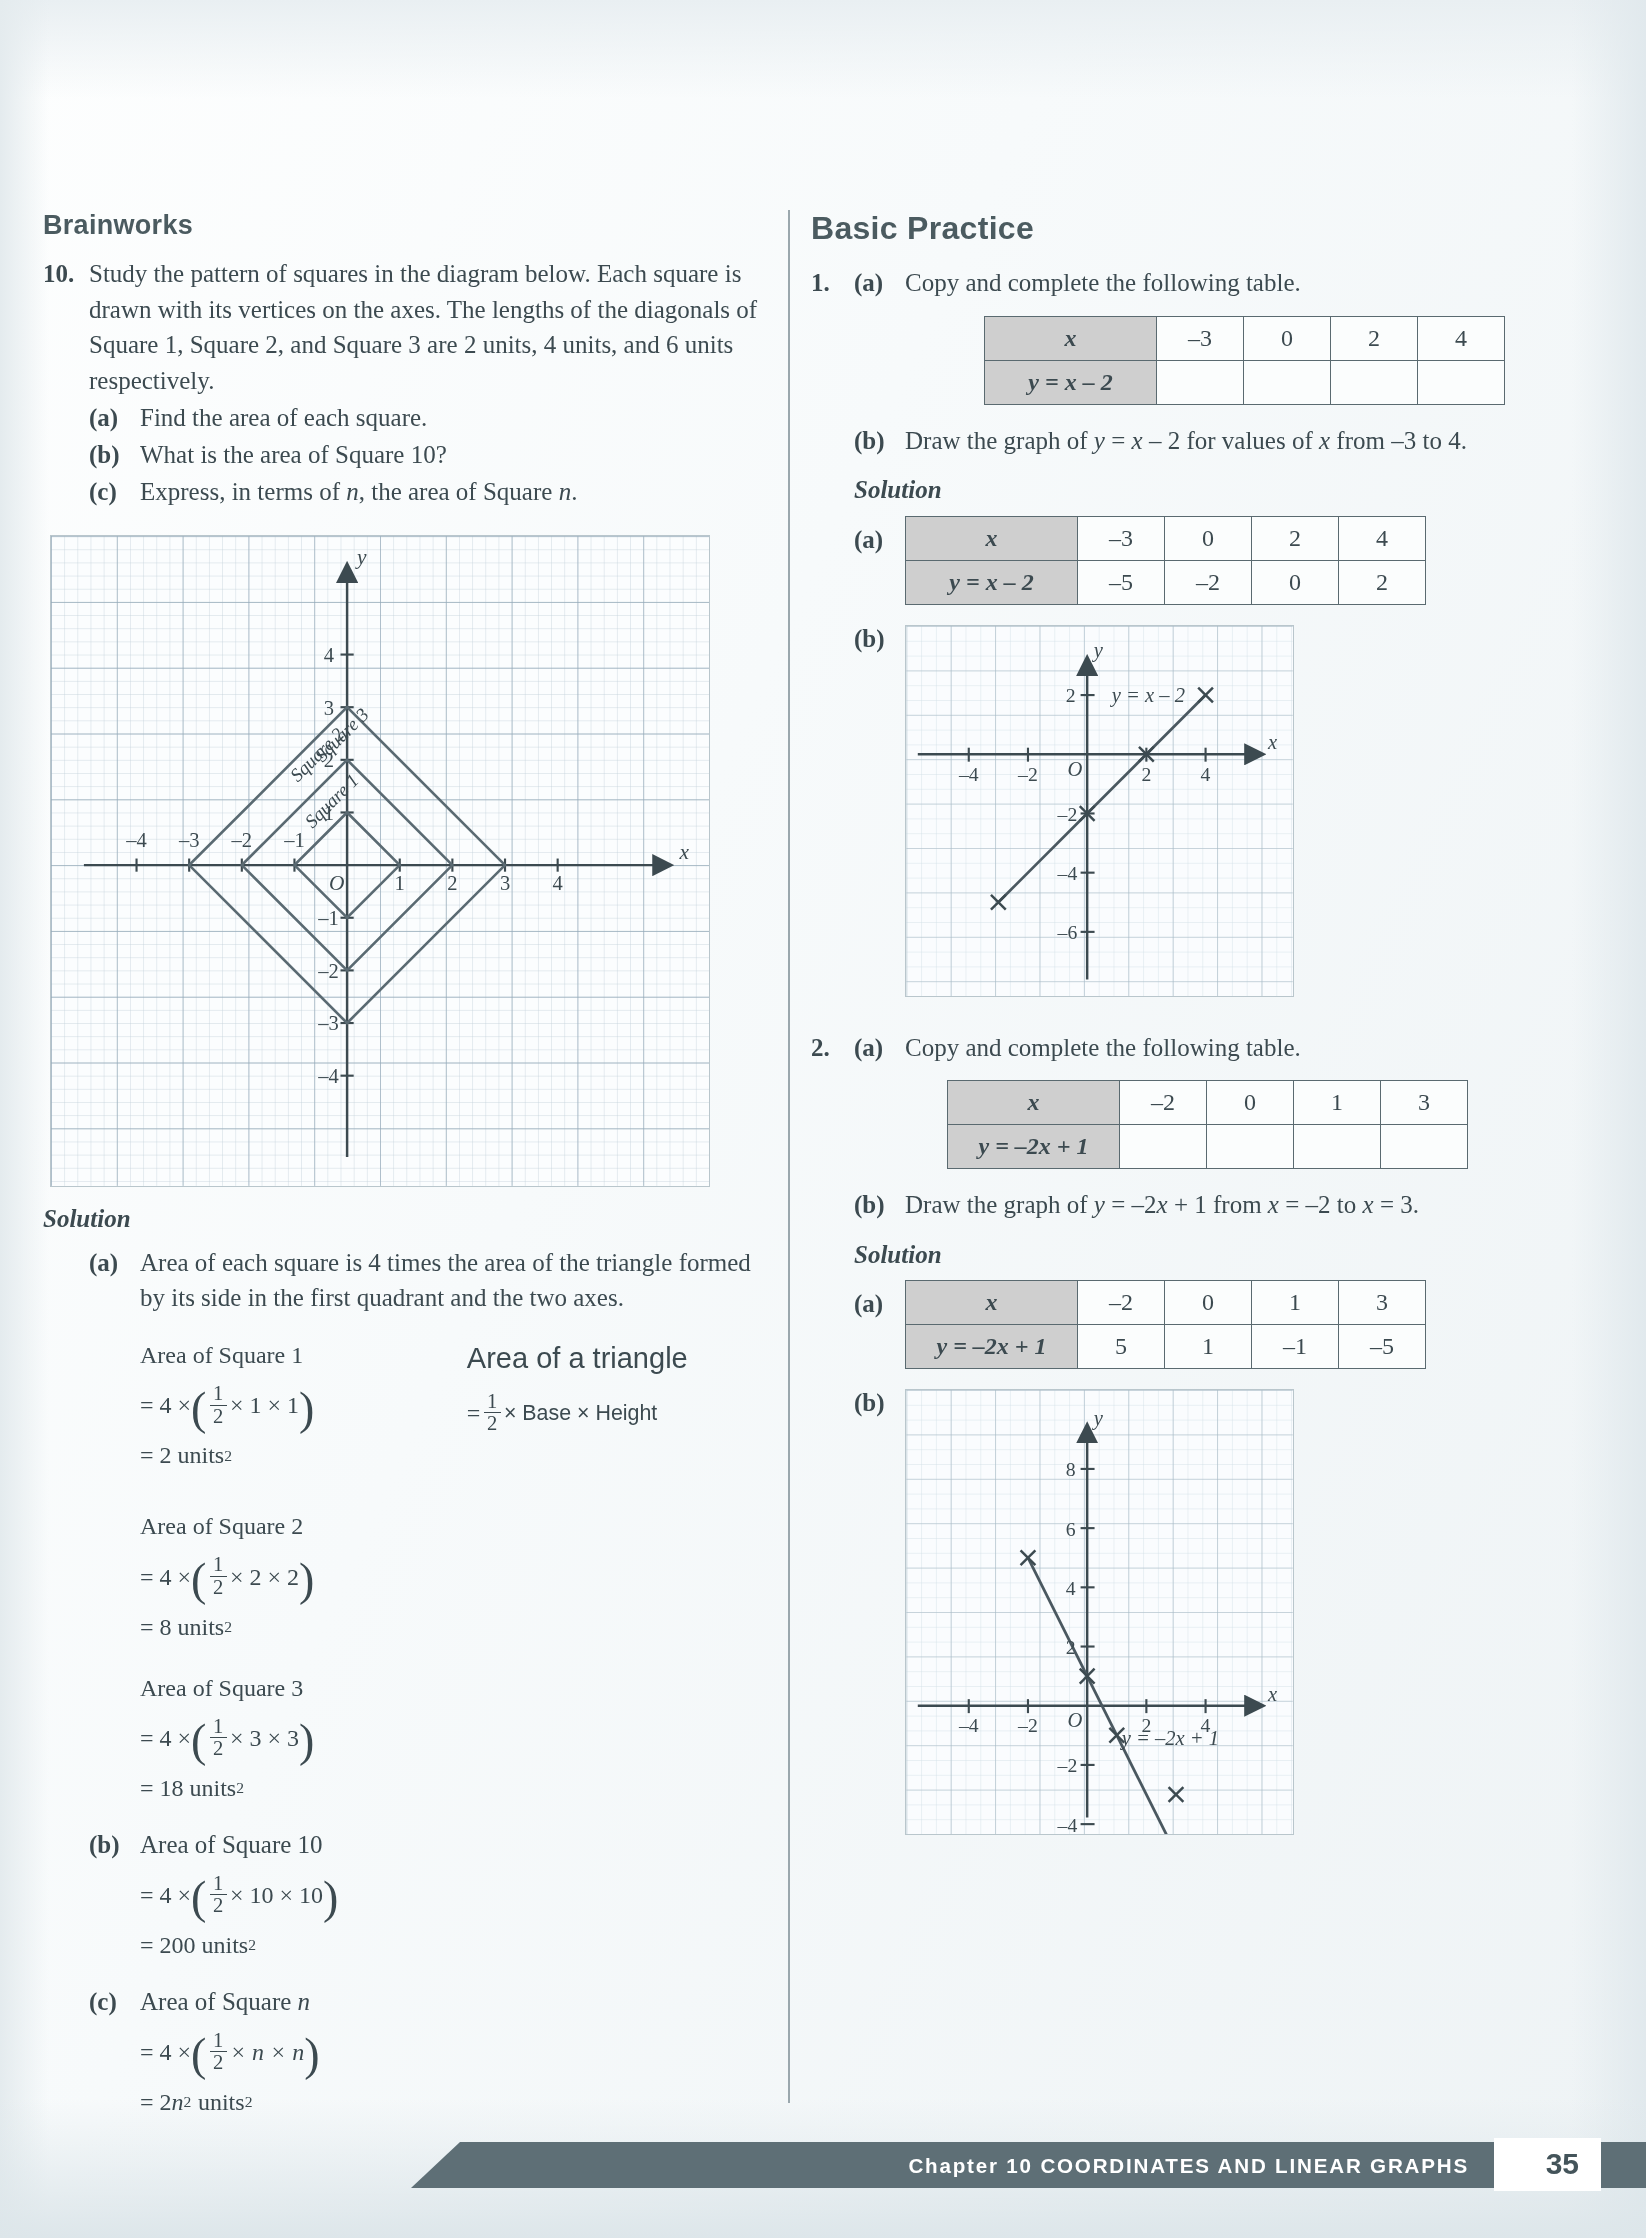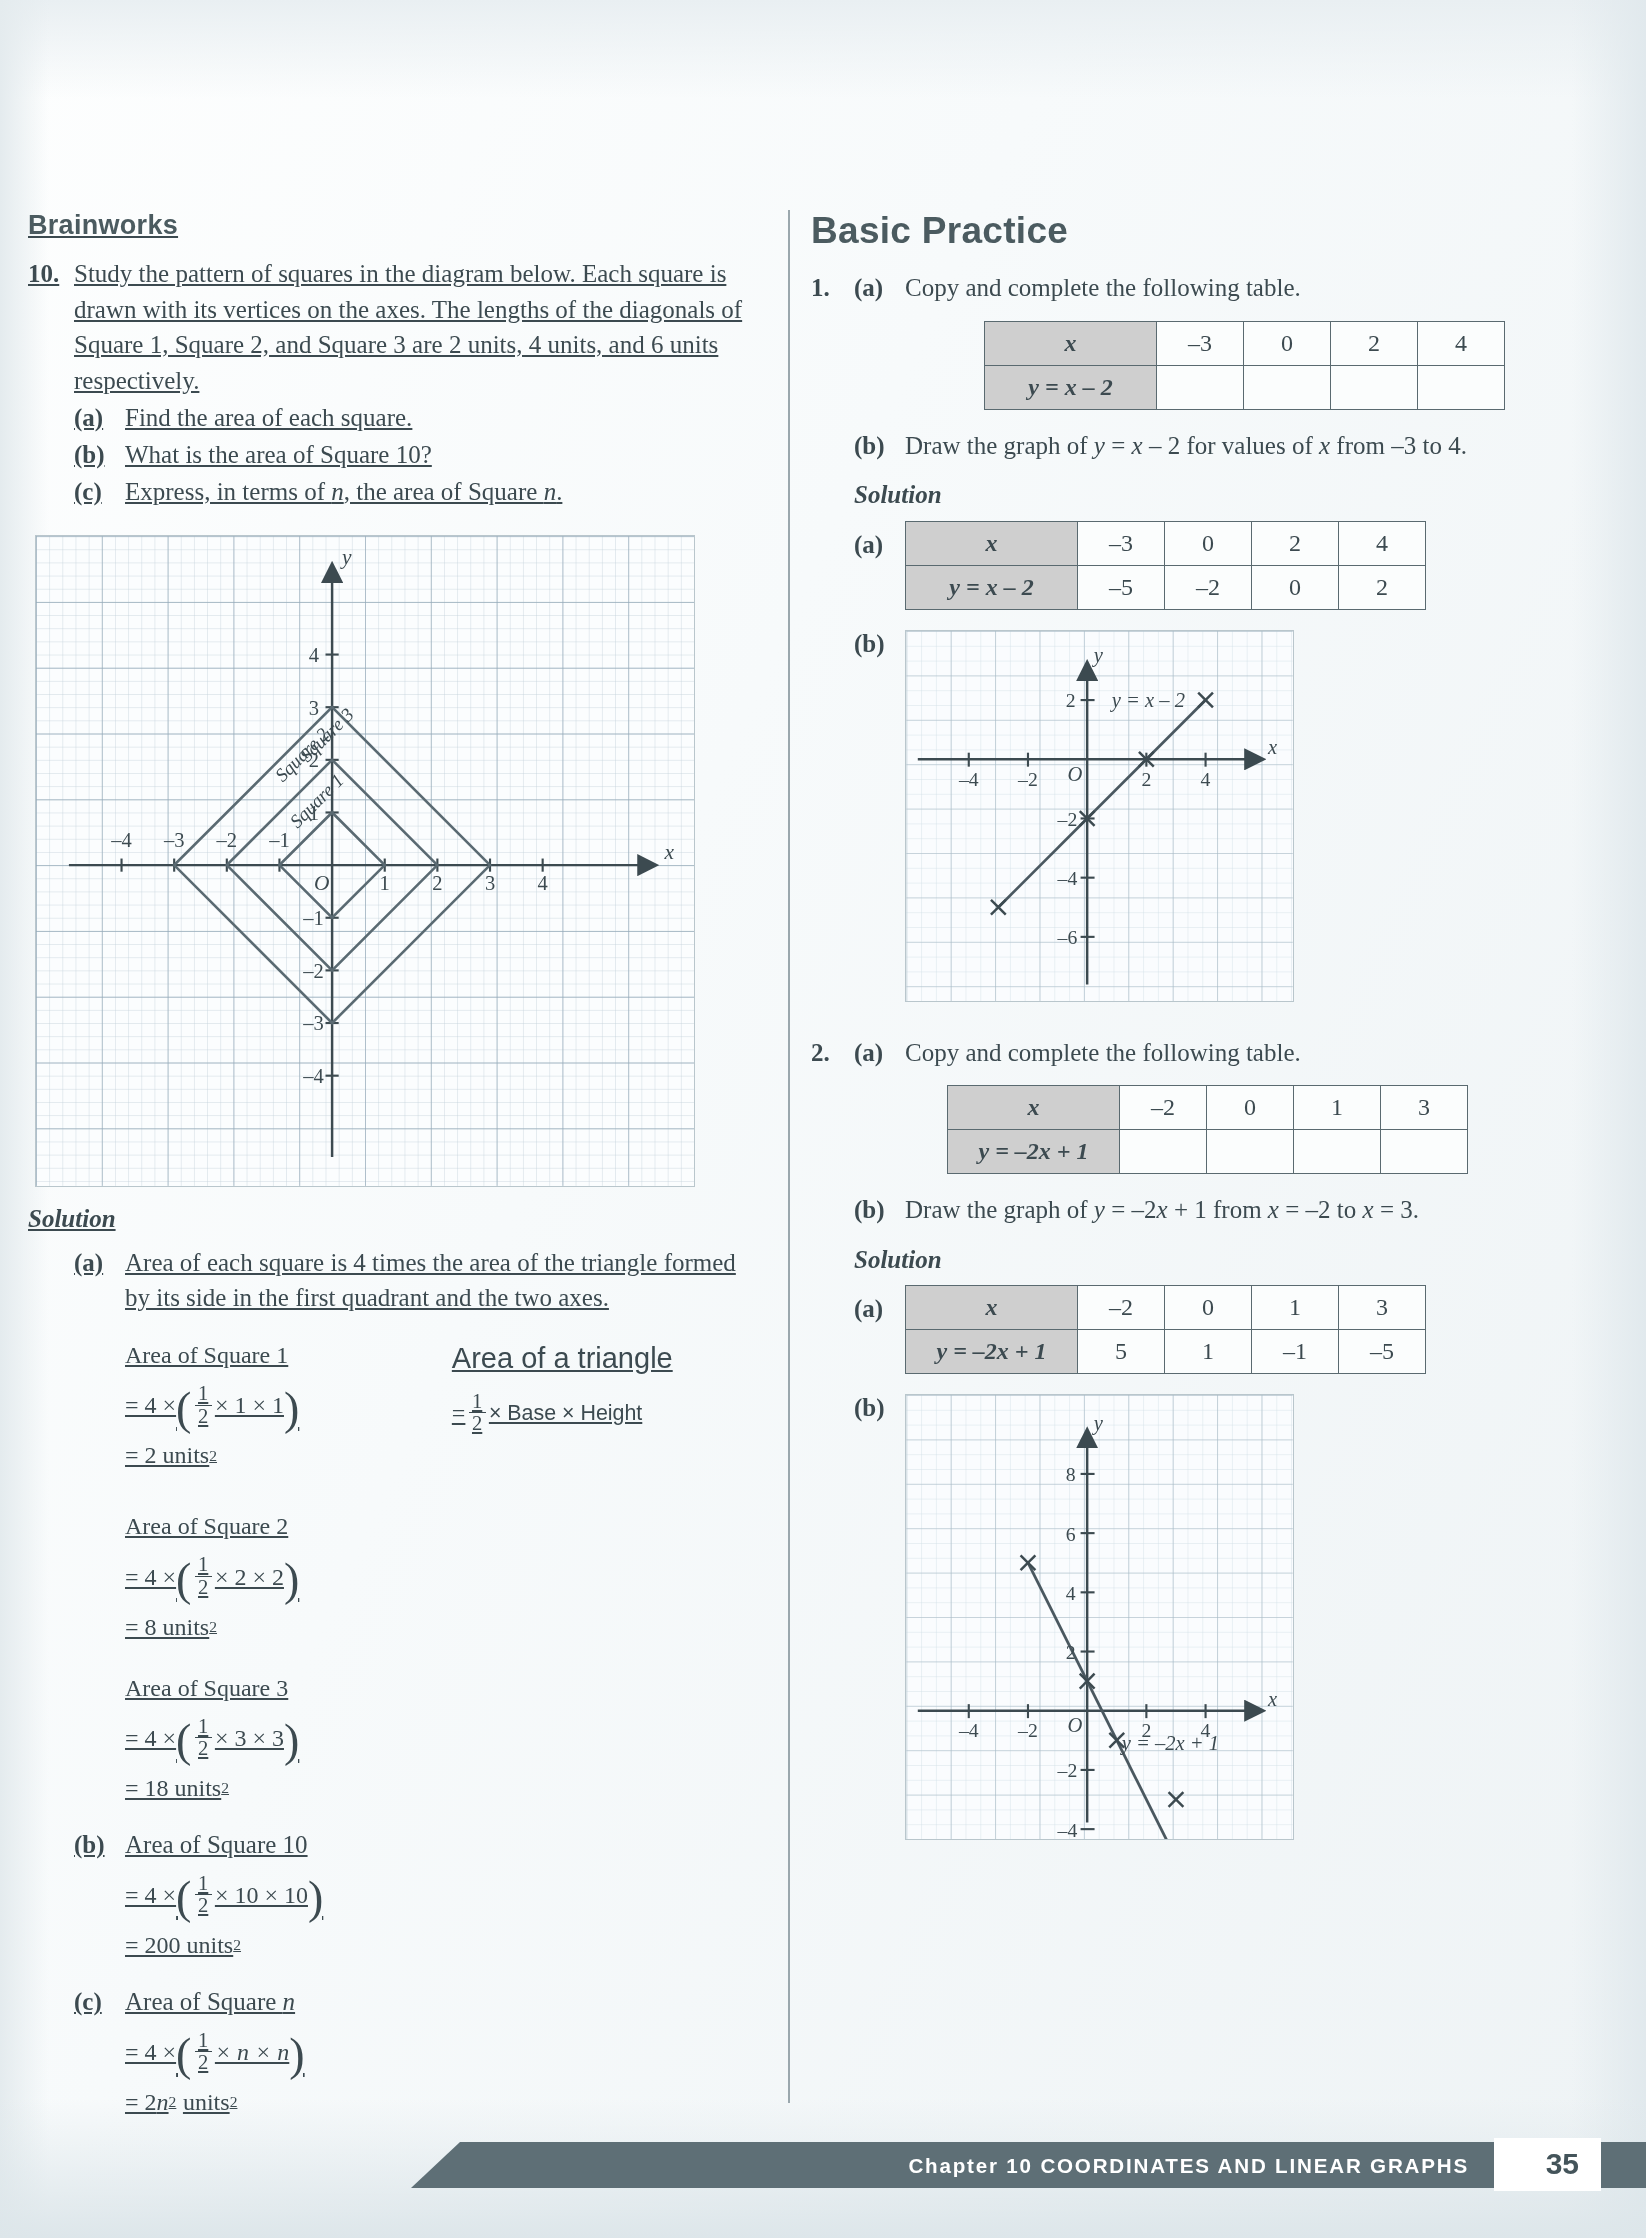--- a/index.html
+++ b/index.html
@@ -17,29 +17,29 @@
   .edge-left{position:absolute;left:0;top:0;width:49px;height:100%;
     background:linear-gradient(90deg,#e4ebee 0%,rgba(255,255,255,0) 100%);}
   .edge-right{position:absolute;right:0;top:0;width:74px;height:100%;
     background:linear-gradient(270deg,#e1e9ed 0%,rgba(255,255,255,0) 100%);}
   .edge-bottom{position:absolute;left:0;bottom:0;width:100%;height:140px;
     background:linear-gradient(0deg,#dde6ea 0%,rgba(255,255,255,0) 100%);}
 
   
   .col-divider{position:absolute;left:788px;top:210px;width:1.6px;height:1893px;
     background:#9aa7ad;}
-  .col-left{position:absolute;left:28px;top:210px;width:724px;text-decoration:underline;}
+  .col-left{position:absolute;left:43px;top:210px;width:724px;}
   .col-right{position:absolute;left:811px;top:210px;width:741px;}
 
   
   .head-sans{font-family:"Liberation Sans", sans-serif;font-weight:bold;
     color:#4b5b60;letter-spacing:0.3px;}
   h2.brainworks{font-size:27px;margin:0 0 15px 0;}
   h2.exercise{font-size:29px;margin:0 0 3.3px 0;}
-  h3.practice{font-size:37px;margin:0 0 18px 0;}
+  h3.practice{font-size:32px;margin:0 0 18px 0;}
 
   .qrow{display:flex;font-size:25px;line-height:1.42;margin-bottom:1.6px;}
   .qnum{width:46px;flex:none;font-weight:bold;}
   .qnum.small{width:43px;}
   .qlab{width:51px;flex:none;font-weight:bold;}
   .qbody{flex:1;}
   .indent-1{margin-left:46px;}
   .indent-2{margin-left:97px;}
   .solution-head{font-style:italic;font-weight:bold;font-size:25px;
     margin:18px 0 11.5px 0;}

